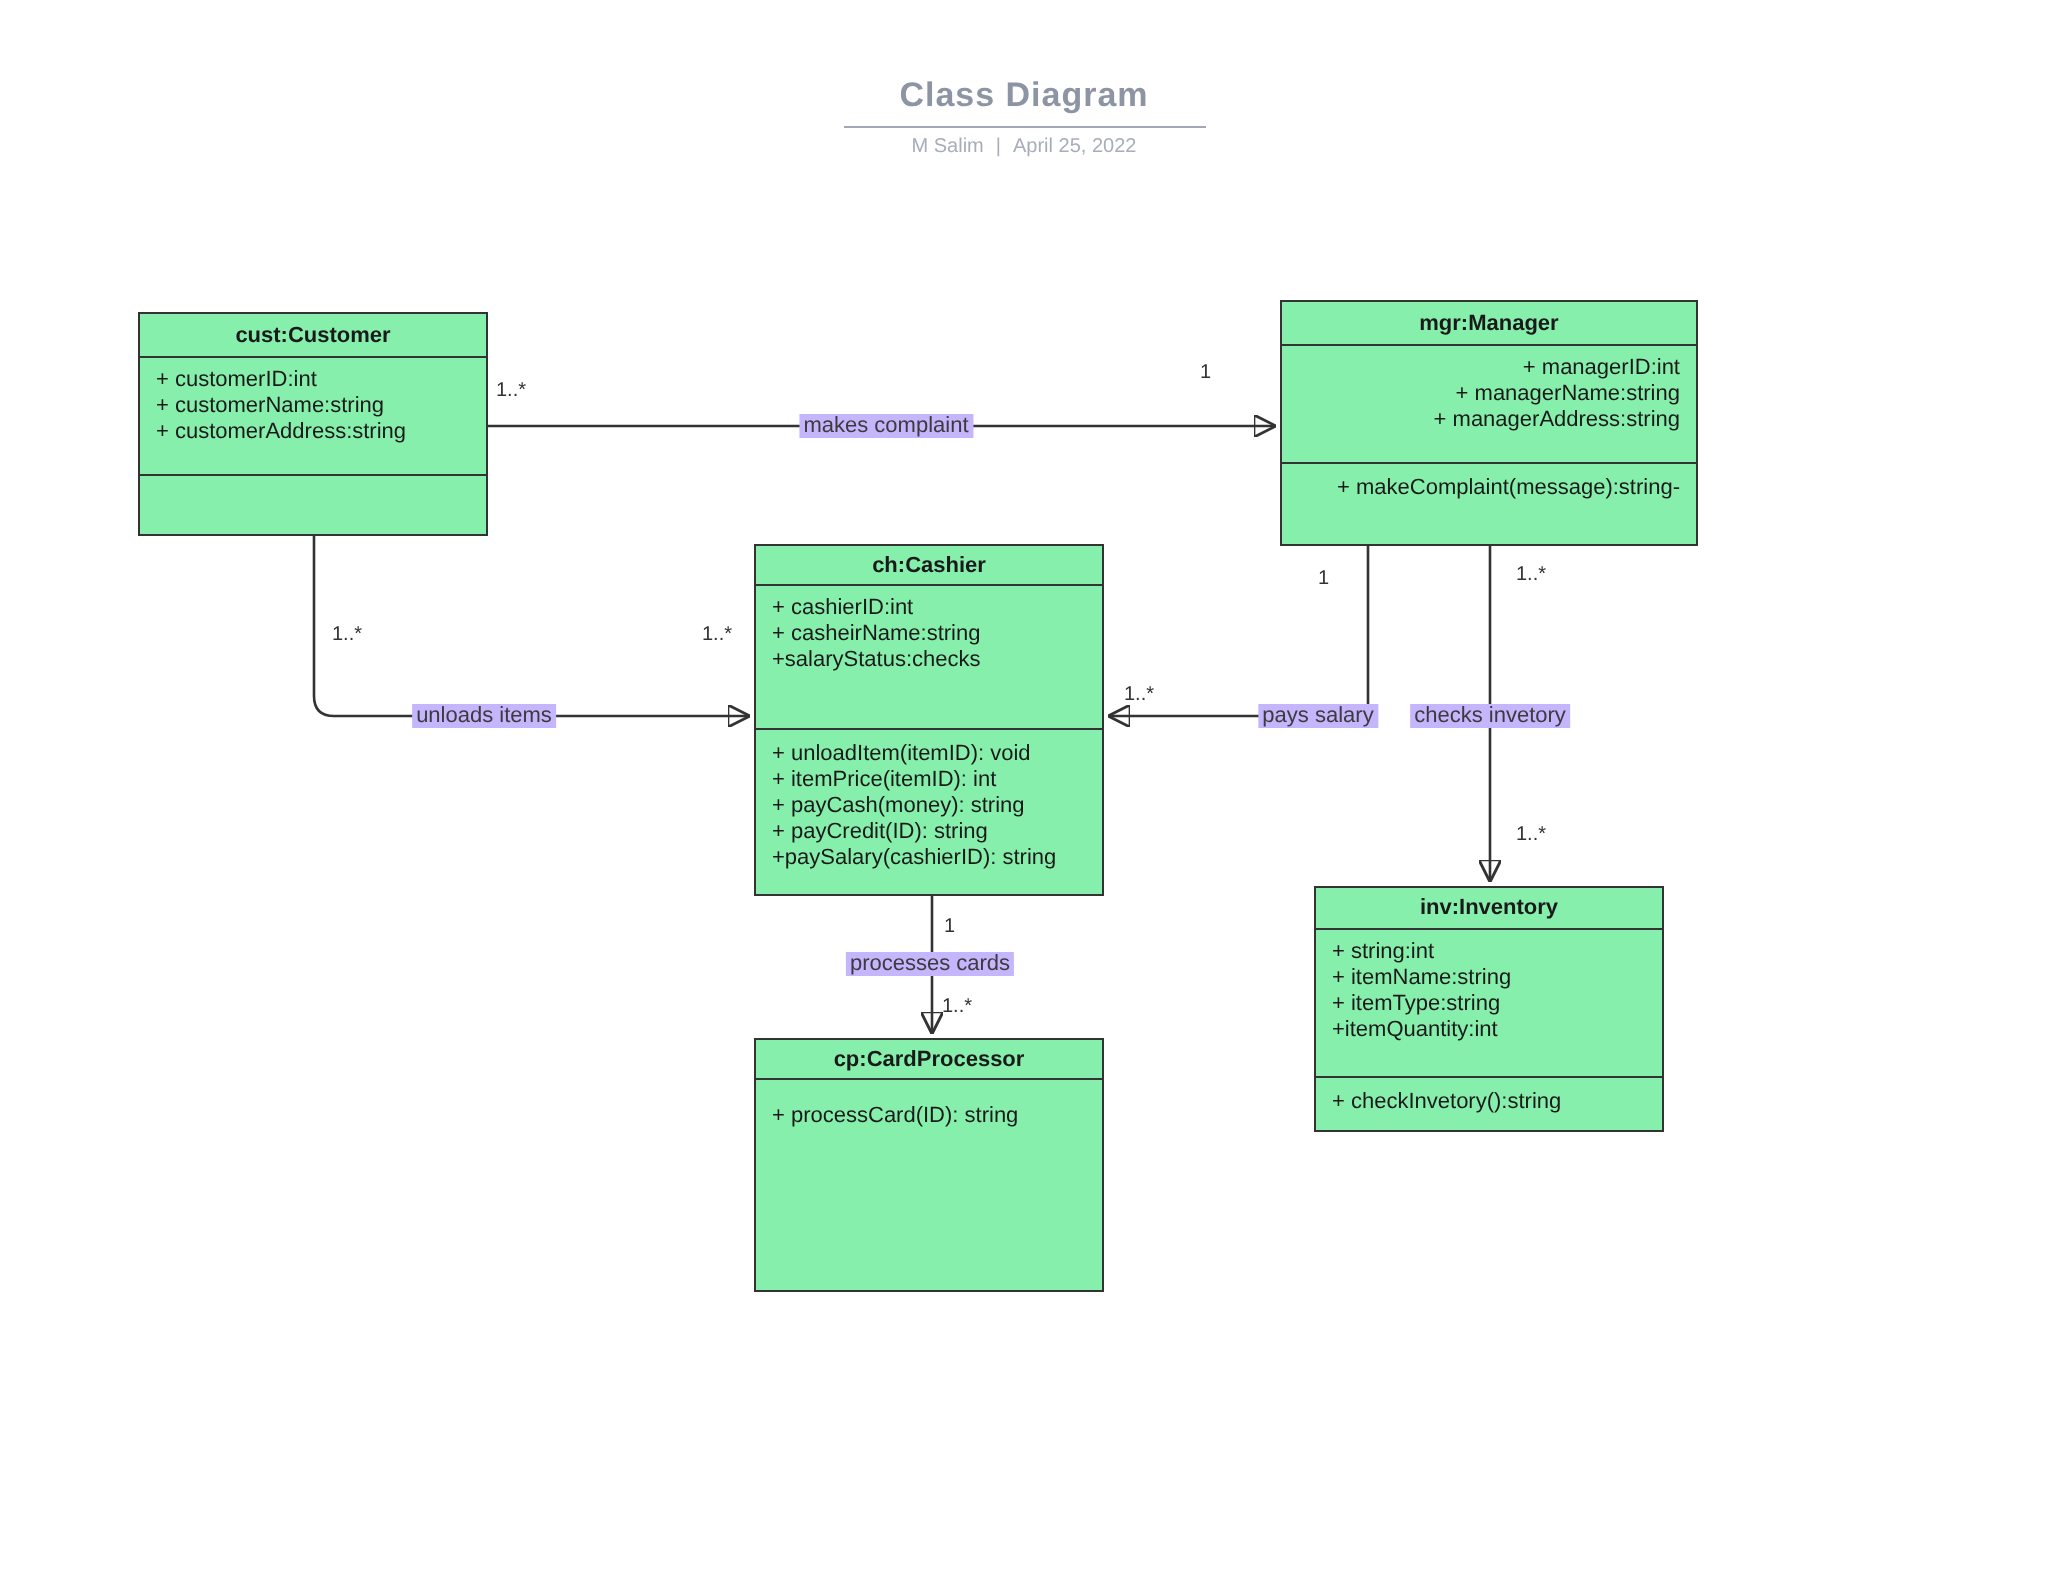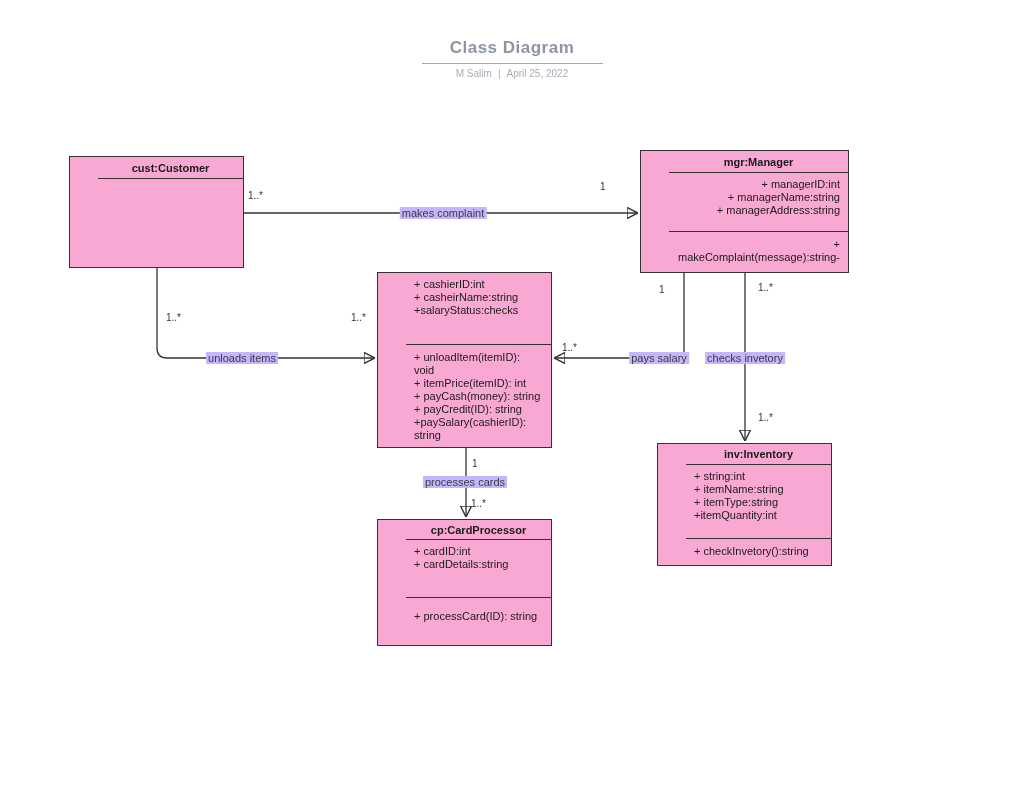--- a/index.html
+++ b/index.html
@@ -12,22 +12,22 @@
   .diagram-title { font-size:17px; font-weight:bold; color:#8d95a4; letter-spacing:.5px; }
   .title-rule { width:181px; height:1px; background:#a2a8b5; margin:5px auto 4px auto; }
   .diagram-subtitle { font-size:10px; color:#a7adb9; }
   .diagram-subtitle span { margin:0 3px; }
 
   
   svg.connectors { position:absolute; left:0; top:0; width:1024px; height:791px; }
   svg.connectors path { stroke:#333333; stroke-width:1.3; fill:none; }
 
   
-  .class-box { position:absolute; border:1.4px solid #333333; background:#f9a8d4;
-               display:flex; flex-direction:column; color:#1a1a1a; font-size:11px;padding-left:28px; }
+  .class-box { position:absolute; border:1.4px solid #333333; background:#86efac;
+               display:flex; flex-direction:column; color:#1a1a1a; font-size:11px; }
   .class-header { flex:0 0 auto; border-bottom:1.4px solid #333333; font-weight:bold;
                   display:flex; align-items:center; justify-content:center; }
   .class-attrs { flex:0 0 auto; border-bottom:1.4px solid #333333; padding:5px 8px; line-height:13px; }
   .class-methods { flex:1 1 auto; padding:6px 8px; line-height:13px; }
 
   .box-customer  { left:69px;  top:156px; width:175px; height:112px; }
   .box-customer .class-header { height:22px; }
   .box-customer .class-attrs  { height:59px; }
 
   .box-manager   { left:640px; top:150px; width:209px; height:123px;text-align:right; }
@@ -73,36 +73,42 @@
     </defs>
     <path d="M 244 213 L 638 213" marker-end="url(#arrow)"></path>
     <path d="M 157 268 L 157 348 Q 157 358 167 358 L 375 358" marker-end="url(#arrow)"></path>
     <path d="M 684 273 L 684 358 L 554 358" marker-end="url(#arrow)"></path>
     <path d="M 745 273 L 745 441" marker-end="url(#arrow)"></path>
     <path d="M 466 448 L 466 517" marker-end="url(#arrow)"></path>
   </svg>
 
   <div class="class-box box-customer">
     <div class="class-header">cust:Customer</div>
+    <div class="class-attrs">
+      <div>+ customerID:int</div>
+      <div>+ customerName:string</div>
+      <div>+ customerAddress:string</div>
+    </div>
     <div class="class-methods"></div>
   </div>
 
   <div class="class-box box-manager">
     <div class="class-header">mgr:Manager</div>
     <div class="class-attrs">
       <div>+ managerID:int</div>
       <div>+ managerName:string</div>
       <div>+ managerAddress:string</div>
     </div>
     <div class="class-methods">
       <div>+ makeComplaint(message):string-</div>
     </div>
   </div>
 
   <div class="class-box box-cashier">
+    <div class="class-header">ch:Cashier</div>
     <div class="class-attrs">
       <div>+ cashierID:int</div>
       <div>+ casheirName:string</div>
       <div>+salaryStatus:checks</div>
     </div>
     <div class="class-methods">
       <div>+ unloadItem(itemID): void</div>
       <div>+ itemPrice(itemID): int</div>
       <div>+ payCash(money): string</div>
       <div>+ payCredit(ID): string</div>
@@ -118,24 +124,20 @@
       <div>+ itemType:string</div>
       <div>+itemQuantity:int</div>
     </div>
     <div class="class-methods">
       <div>+ checkInvetory():string</div>
     </div>
   </div>
 
   <div class="class-box box-cardprocessor">
     <div class="class-header">cp:CardProcessor</div>
-    <div class="class-attrs">
-      <div>+ cardID:int</div>
-      <div>+ cardDetails:string</div>
-    </div>
     <div class="class-methods">
       <div>+ processCard(ID): string</div>
     </div>
   </div>
 
   <div class="rel-label" style="left:443px; top:213px;">makes complaint</div>
   <div class="rel-label" style="left:242px; top:358px;">unloads items</div>
   <div class="rel-label" style="left:659px; top:358px;">pays salary</div>
   <div class="rel-label" style="left:745px; top:358px;">checks invetory</div>
   <div class="rel-label" style="left:465px; top:482px;">processes cards</div>

